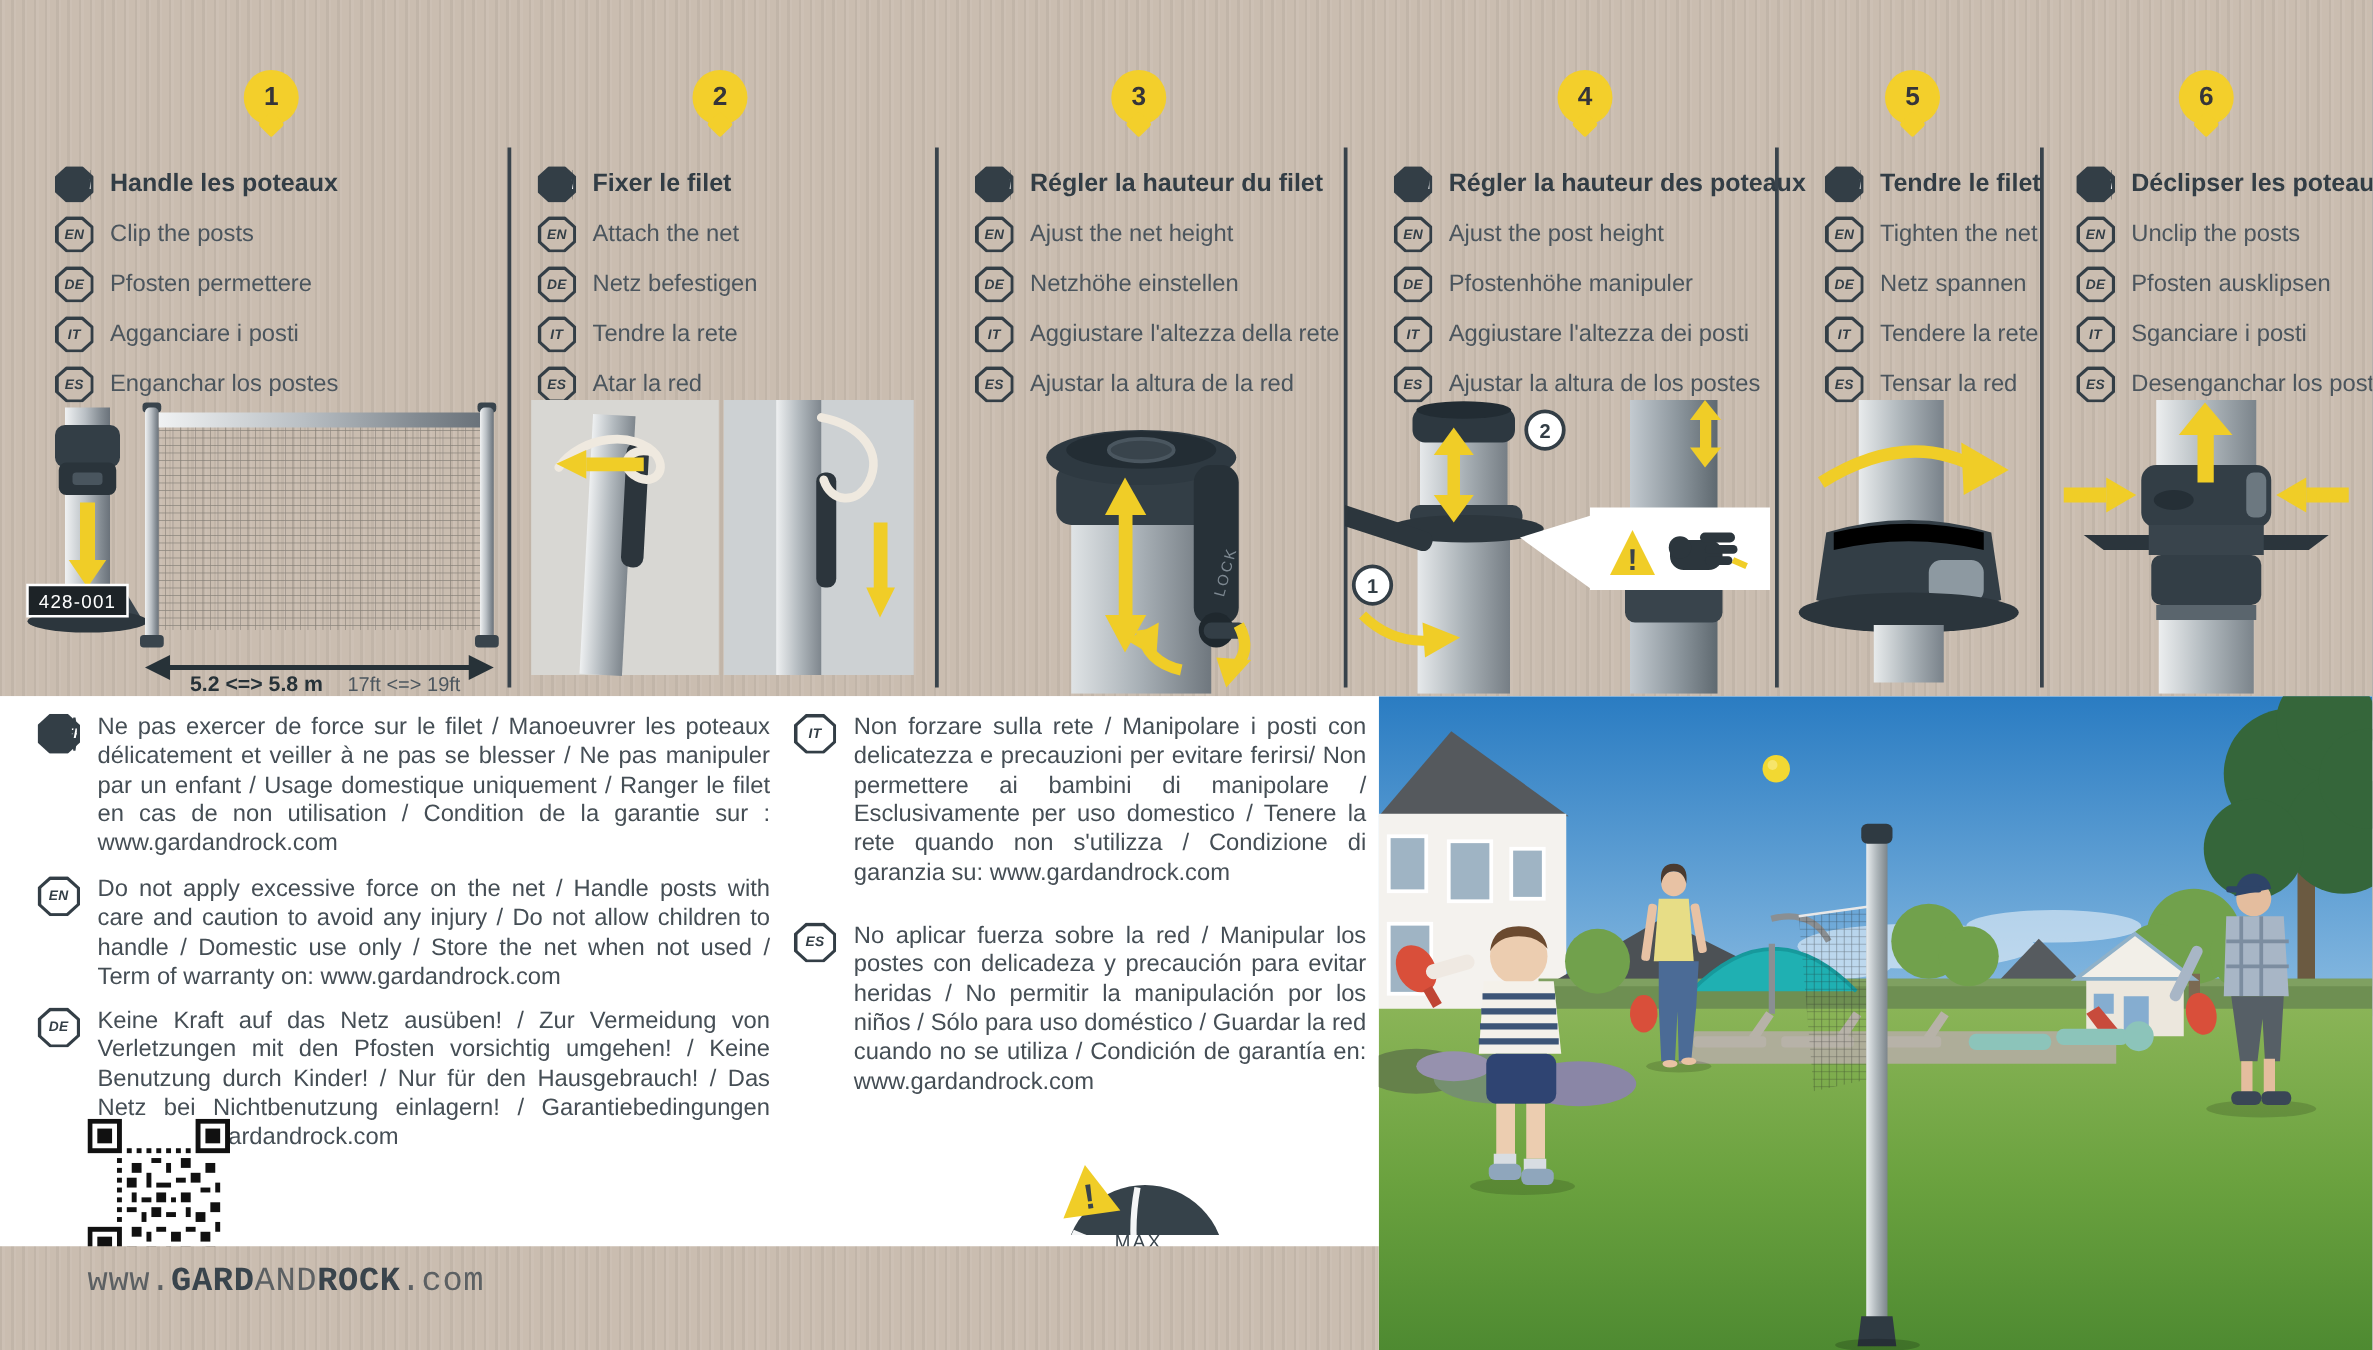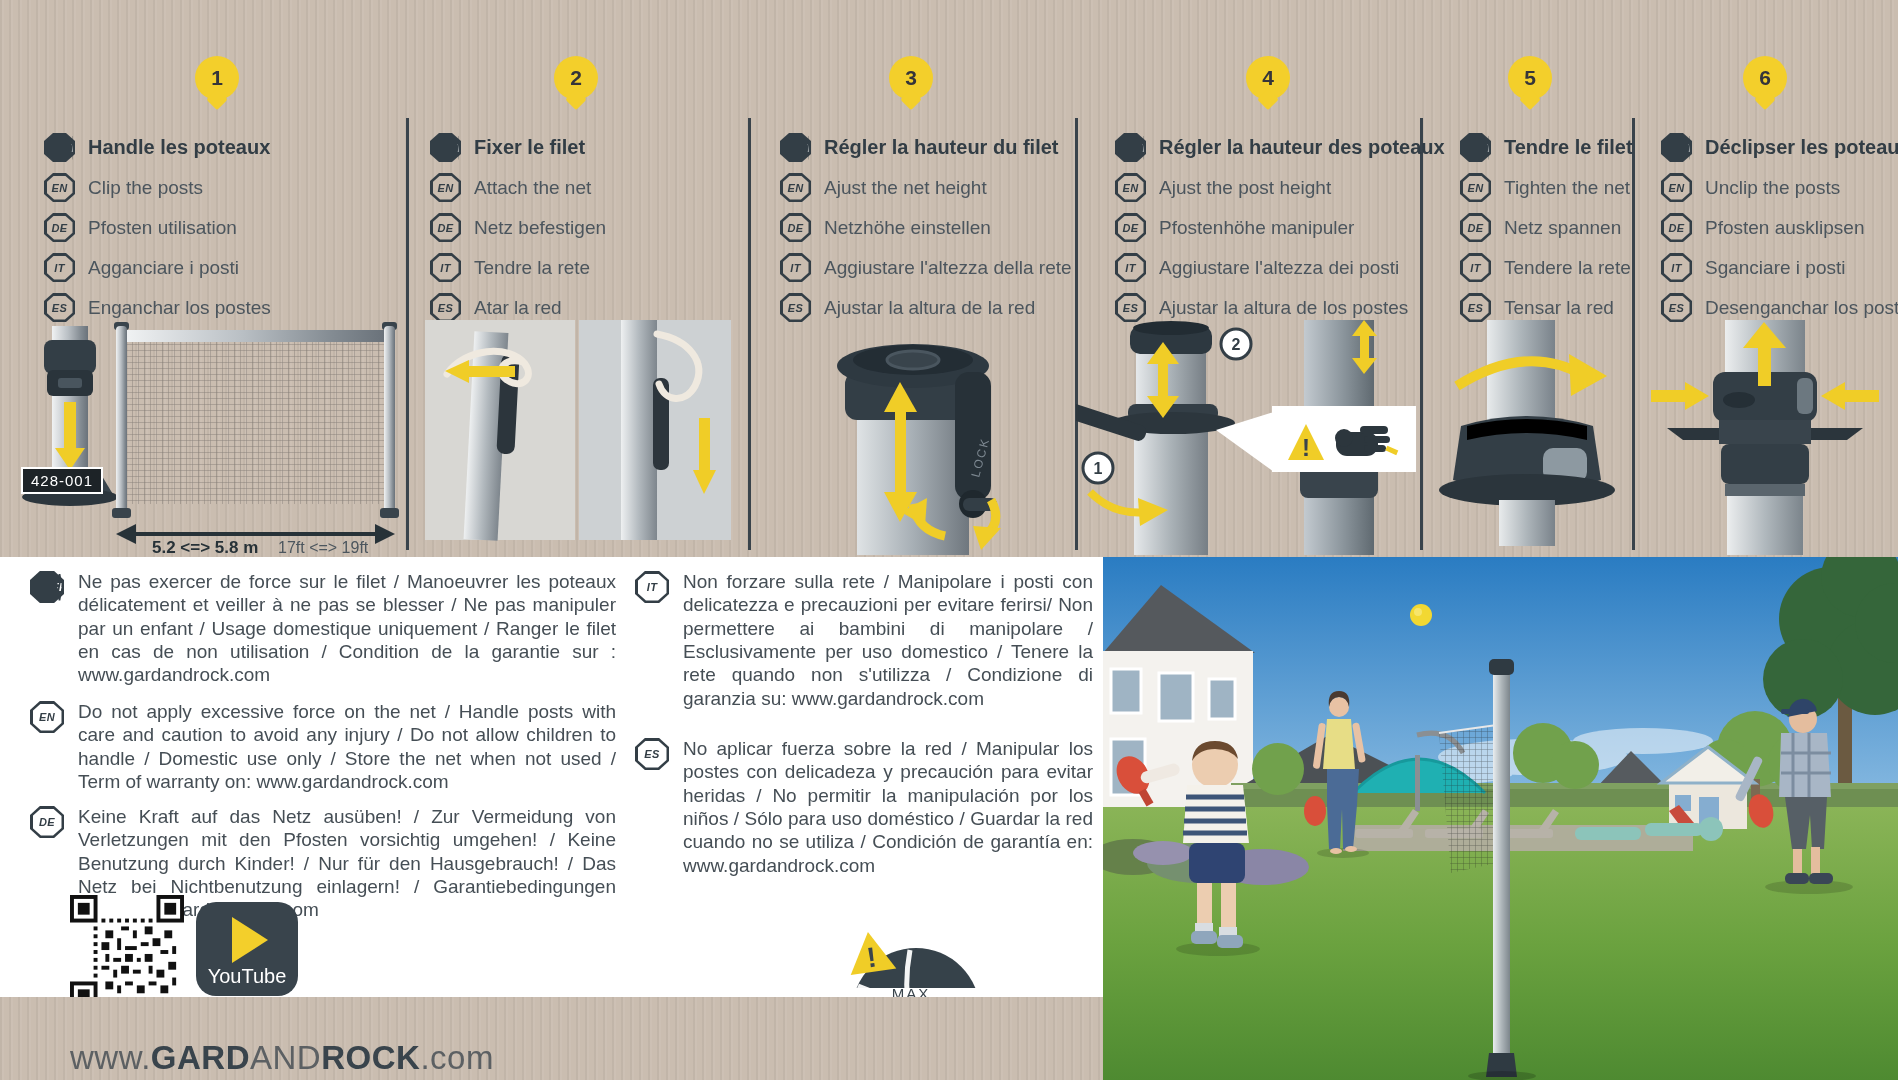--- a/index.html
+++ b/index.html
@@ -28,21 +28,21 @@
      font-weight:bold;font-style:italic;font-size:11px;letter-spacing:.3px;}
   .hex.filled .f{background:#333e46;color:#fff;margin-left:25px;}
   .lt{font-size:19px;color:#4b555d;white-space:nowrap;}
   .lt.fr{font-weight:bold;font-size:20px;color:#323d45;}
   .fig{position:absolute;left:0;top:320px;}
   .bottom{position:absolute;left:0;top:557px;width:1898px;height:523px;background:#fff;--bg:#fff;}
   .warn{position:absolute;display:flex;gap:14px;}
   .warn .hex{width:34px;height:32px;margin-top:1px;}
   .warn p{margin:0;font-size:19px;line-height:1.23;color:#454e55;text-align:justify;}
   .strip{position:absolute;left:0;top:440px;width:1103px;height:83px;}
-  .site{position:absolute;left:70px;top:482px;font-size:33px;color:#5c6063;letter-spacing:.5px;}
+  .site{position:absolute;left:70px;top:454px;font-size:27px;color:#5c6063;letter-spacing:.5px;font-family:Liberation Mono, monospace;}
   .site b{color:#39444c;}
   .qr{position:absolute;left:70px;top:338px;}
   .yt{position:absolute;left:196px;top:345px;width:102px;height:94px;background:#39444c;border-radius:20px;}
   .yt .tri{position:absolute;left:36px;top:15px;width:0;height:0;
      border-left:36px solid #f3cf2b;border-top:23px solid transparent;border-bottom:23px solid transparent;}
   .yt .lbl{position:absolute;left:0;right:0;bottom:8px;text-align:center;color:#fff;font-size:20px;}
   .maxball{position:absolute;left:838px;top:369px;}
   .maxtext{position:absolute;left:846px;top:428px;width:130px;text-align:center;color:#39444c;}
   .maxtext .t1{font-size:15px;letter-spacing:2px;}
   .maxtext .t2{font-size:17px;margin-top:1px;}
@@ -80,21 +80,21 @@
               <i class="o"></i>
               <i class="f">EN</i>
             </span>
             <span class="lt">Clip the posts</span>
           </div>
         <div class="lang-row">
             <span class="hex">
               <i class="o"></i>
               <i class="f">DE</i>
             </span>
-            <span class="lt">Pfosten utilisation</span>
+            <span class="lt">Pfosten permettere</span>
           </div>
         <div class="lang-row">
             <span class="hex">
               <i class="o"></i>
               <i class="f">IT</i>
             </span>
             <span class="lt">Agganciare i posti</span>
           </div>
         <div class="lang-row">
             <span class="hex">
@@ -596,24 +596,20 @@
           <rect x="23" y="1" width="5" height="5"></rect>
           <rect x="1" y="23" width="5" height="5"></rect>
         </g>
       <g fill="#111">
           <rect x="2" y="2" width="3" height="3"></rect>
           <rect x="24" y="2" width="3" height="3"></rect>
           <rect x="2" y="24" width="3" height="3"></rect>
         </g>
     </svg>
 
-    <div class="yt">
-      <span class="tri"></span>
-      <span class="lbl">YouTube</span>
-    </div>
 
     <svg class="maxball" width="150" height="158" viewBox="0 0 150 158">
       <circle cx="78" cy="86" r="64" fill="#36424a"></circle>
       <g stroke="#fff" stroke-width="5" fill="none" opacity=".95">
         <path d="M20 60 Q78 86 140 64"></path>
         <path d="M26 130 Q84 98 142 120"></path>
         <path d="M72 24 Q60 88 92 148"></path>
       </g>
       <rect x="10" y="62" width="136" height="46" fill="#fff"></rect>
       <g transform="rotate(-8 32 28)">

